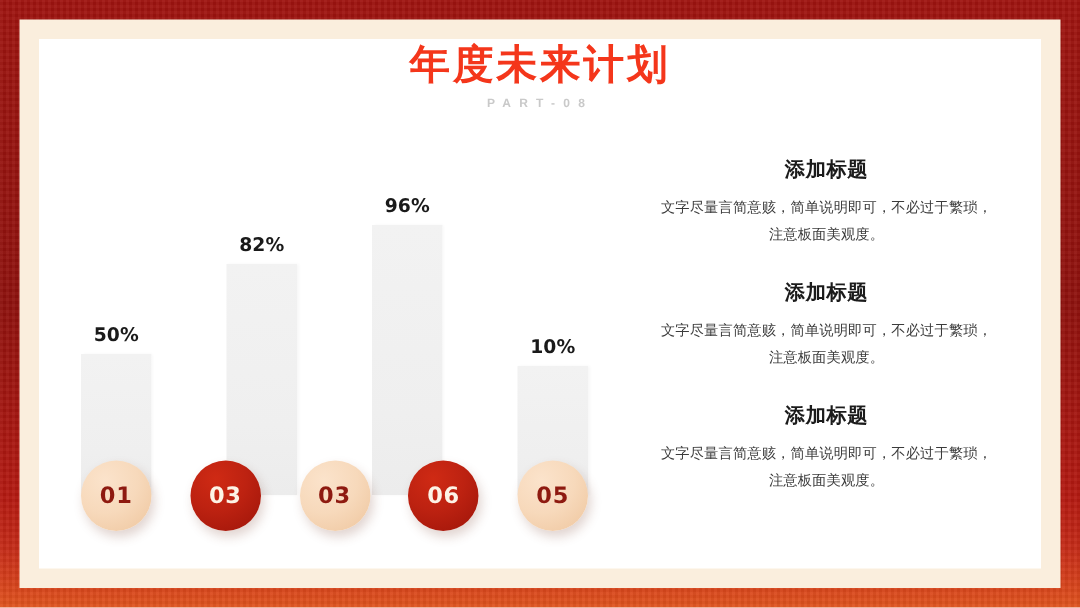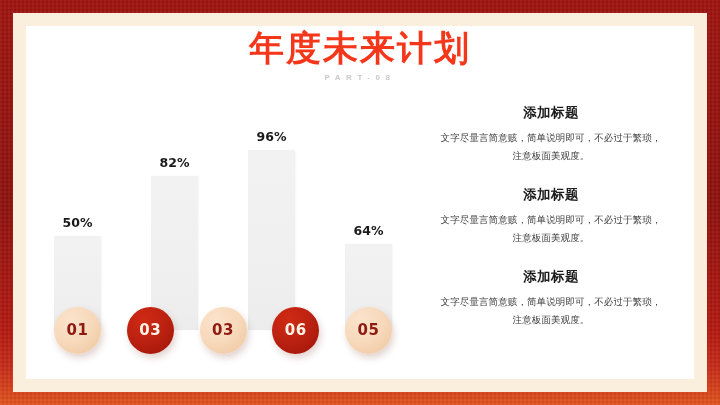--- a/index.html
+++ b/index.html
@@ -68,21 +68,21 @@
   }
 
   
   .title-block {
     position: absolute;
     left: 0; right: 0;
     top: 2px;
     text-align: center;
   }
   .slide-title {
-    font-size: 35px;
+    font-size: 27px;
     font-weight: bold;
     color: #f4361b;
     letter-spacing: 2px;
     line-height: 1.15;
     font-family: "DejaVu Sans", "Liberation Sans", sans-serif;
   }
   .slide-subtitle {
     margin-top: 5px;
     font-size: 8px;
     font-weight: bold;
@@ -188,21 +188,21 @@
     color: #1b1b1b;
     margin-bottom: 8px;
     letter-spacing: .4px;
     font-family: "DejaVu Sans", "Liberation Sans", sans-serif;
   }
   .item-body {
     font-size: 9.5px;
     color: #3b3b3b;
     line-height: 1.85;
     letter-spacing: .1px;
-    font-family: Liberation Serif, serif;
+    font-family: Liberation Sans, sans-serif;
   }
 </style>
 </head>
 <body>
 
 <div id="slide">
 
   <div class="frame-red">
     <div class="frame-red-bottomglow"></div>
   </div>
@@ -224,21 +224,21 @@
           </div>
           <div class="bar-col">
             <div class="bar-value">82%</div>
             <div class="bar-rect" style="height: 154.16px;"></div>
           </div>
           <div class="bar-col">
             <div class="bar-value">96%</div>
             <div class="bar-rect" style="height: 180.48px;"></div>
           </div>
           <div class="bar-col">
-            <div class="bar-value">64%</div>
+            <div class="bar-value">10%</div>
             <div class="bar-rect" style="height: 86.48px;"></div>
           </div>
         </div>
       <div class="circles" id="circles-row">
           <div class="circle-slot">
             <div class="badge light">01</div>
           </div>
           <div class="circle-slot">
             <div class="badge dark">03</div>
           </div>

